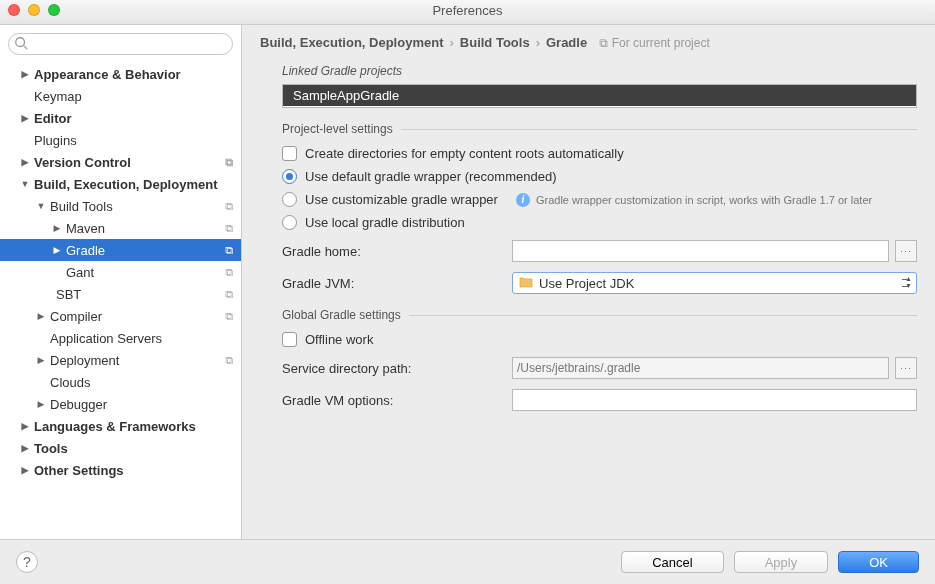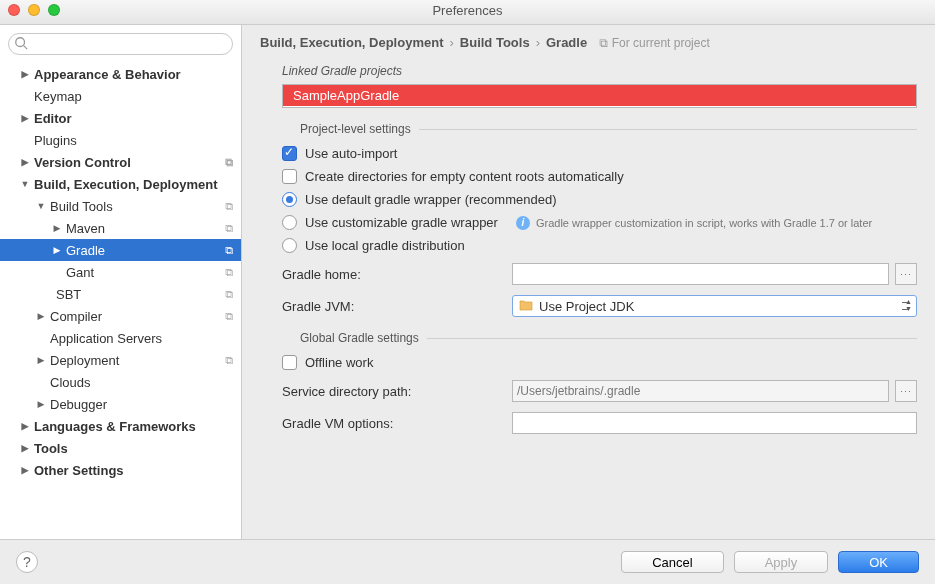--- a/index.html
+++ b/index.html
@@ -110,32 +110,32 @@
   .section-label {
     color: #555;
     font-size: 12px;
     margin: 10px 0 6px 22px;
     position: relative;
     font-style: italic;
   }
   .fieldset-line {
     display: flex;
     align-items: center;
-    margin: 14px 0 10px 40px;
+    margin: 14px 0 10px 22px;
   }
   .fieldset-line .lbl { color:#555; font-size:12px; margin-right: 8px; white-space: nowrap;}
   .fieldset-line .line { flex:1; border-top:1px solid #cfcfcf; }
   .linked-box {
     margin-left: 22px;
     border: 1px solid #b8b8b8;
     background: #fff;
     height: 24px;
   }
   .linked-item {
-    background: #ef4444;
+    background: #404040;
     color: #fff;
     padding: 3px 10px;
     font-size: 13px;
   }
   .form { margin-left: 22px; }
   .row { display: flex; align-items: center; margin: 8px 0; }
   .row label { font-size: 13px; color: #333; cursor: default; }
   .checkbox {
     appearance: none;
     width: 15px; height: 15px;
@@ -371,24 +371,20 @@
     <div class="linked-box">
       <div class="linked-item">SampleAppGradle</div>
     </div>
 
     <div class="fieldset-line">
       <span class="lbl">Project-level settings</span>
       <span class="line"></span>
     </div>
 
     <div class="form">
-      <div class="row">
-        <input type="checkbox" class="checkbox" checked="" style="">
-        <label>Use auto-import</label>
-      </div>
       <div class="row">
         <input type="checkbox" class="checkbox" style="">
         <label>Create directories for empty content roots automatically</label>
       </div>
       <div class="row">
         <input type="radio" class="radio" name="wrapper" checked="" style="">
         <label>Use default gradle wrapper (recommended)</label>
       </div>
       <div class="row">
         <input type="radio" class="radio" name="wrapper" style="">

